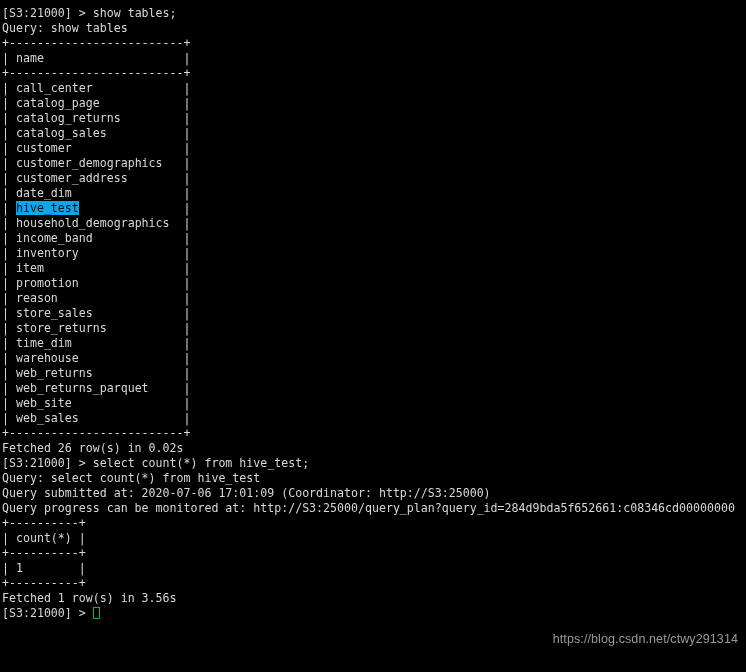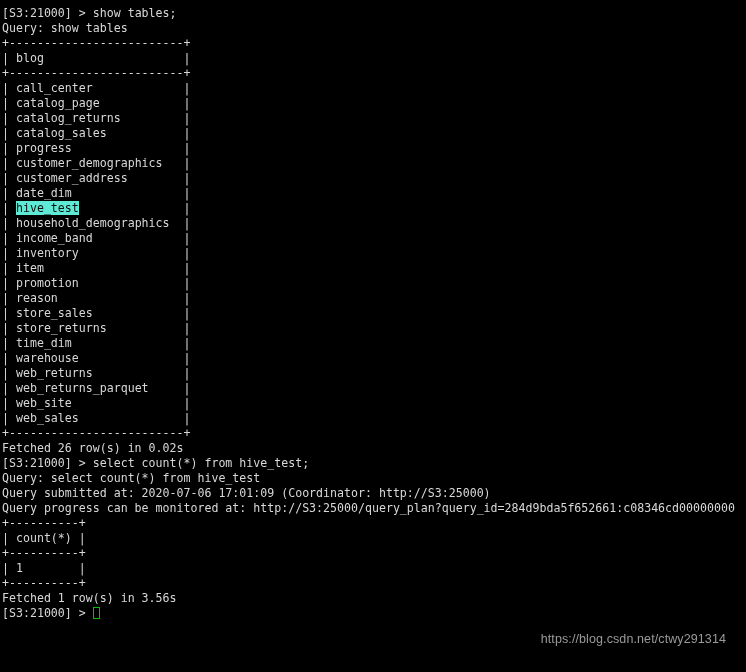--- a/index.html
+++ b/index.html
@@ -32,61 +32,61 @@
     white-space: pre;
     height: 15px;
     line-height: 15px;
     font-family: "DejaVu Sans Mono", "Liberation Mono", monospace;
     color: #d8d8d8;
   }
   .line.rule {
     color: #d8d8d8;
   }
   .sel {
-    background: #5eead4;
+    background: #0ea5e9;
     color: #101010;
   }
   .cursor {
     display: inline-block;
     width: 6.8px;
     height: 12px;
     vertical-align: -2px;
     border: 1px solid #00c000;
     box-sizing: border-box;
     background: transparent;
   }
   #watermark {
     position: absolute;
-    right: 20px;
+    right: 8px;
     bottom: 18px;
     font-family: "Liberation Sans", sans-serif;
     font-size: 12.5px;
     color: #9a9a9a;
     letter-spacing: 0.1px;
     white-space: pre;
   }
 </style>
 </head>
 <body>
 
 <div id="terminal">
 
   <div class="line"><span>[S3:21000] &gt; </span><span>show tables;</span></div>
   <div class="line">Query: show tables</div>
 
   <div class="line rule">+-------------------------+</div>
-  <div class="line">| blog                    |</div>
+  <div class="line">| name                    |</div>
   <div class="line rule">+-------------------------+</div>
 
   <div id="tables-rows">
       <div class="line"><span>| </span><span>call_center</span><span>             |</span></div>
       <div class="line"><span>| </span><span>catalog_page</span><span>            |</span></div>
       <div class="line"><span>| </span><span>catalog_returns</span><span>         |</span></div>
       <div class="line"><span>| </span><span>catalog_sales</span><span>           |</span></div>
-      <div class="line"><span>| </span><span>progress</span><span>                |</span></div>
+      <div class="line"><span>| </span><span>customer</span><span>                |</span></div>
       <div class="line"><span>| </span><span>customer_demographics</span><span>   |</span></div>
       <div class="line"><span>| </span><span>customer_address</span><span>        |</span></div>
       <div class="line"><span>| </span><span>date_dim</span><span>                |</span></div>
       <div class="line"><span>| </span><span class="sel">hive_test</span><span>               |</span></div>
       <div class="line"><span>| </span><span>household_demographics</span><span>  |</span></div>
       <div class="line"><span>| </span><span>income_band</span><span>             |</span></div>
       <div class="line"><span>| </span><span>inventory</span><span>               |</span></div>
       <div class="line"><span>| </span><span>item</span><span>                    |</span></div>
       <div class="line"><span>| </span><span>promotion</span><span>               |</span></div>
       <div class="line"><span>| </span><span>reason</span><span>                  |</span></div>

